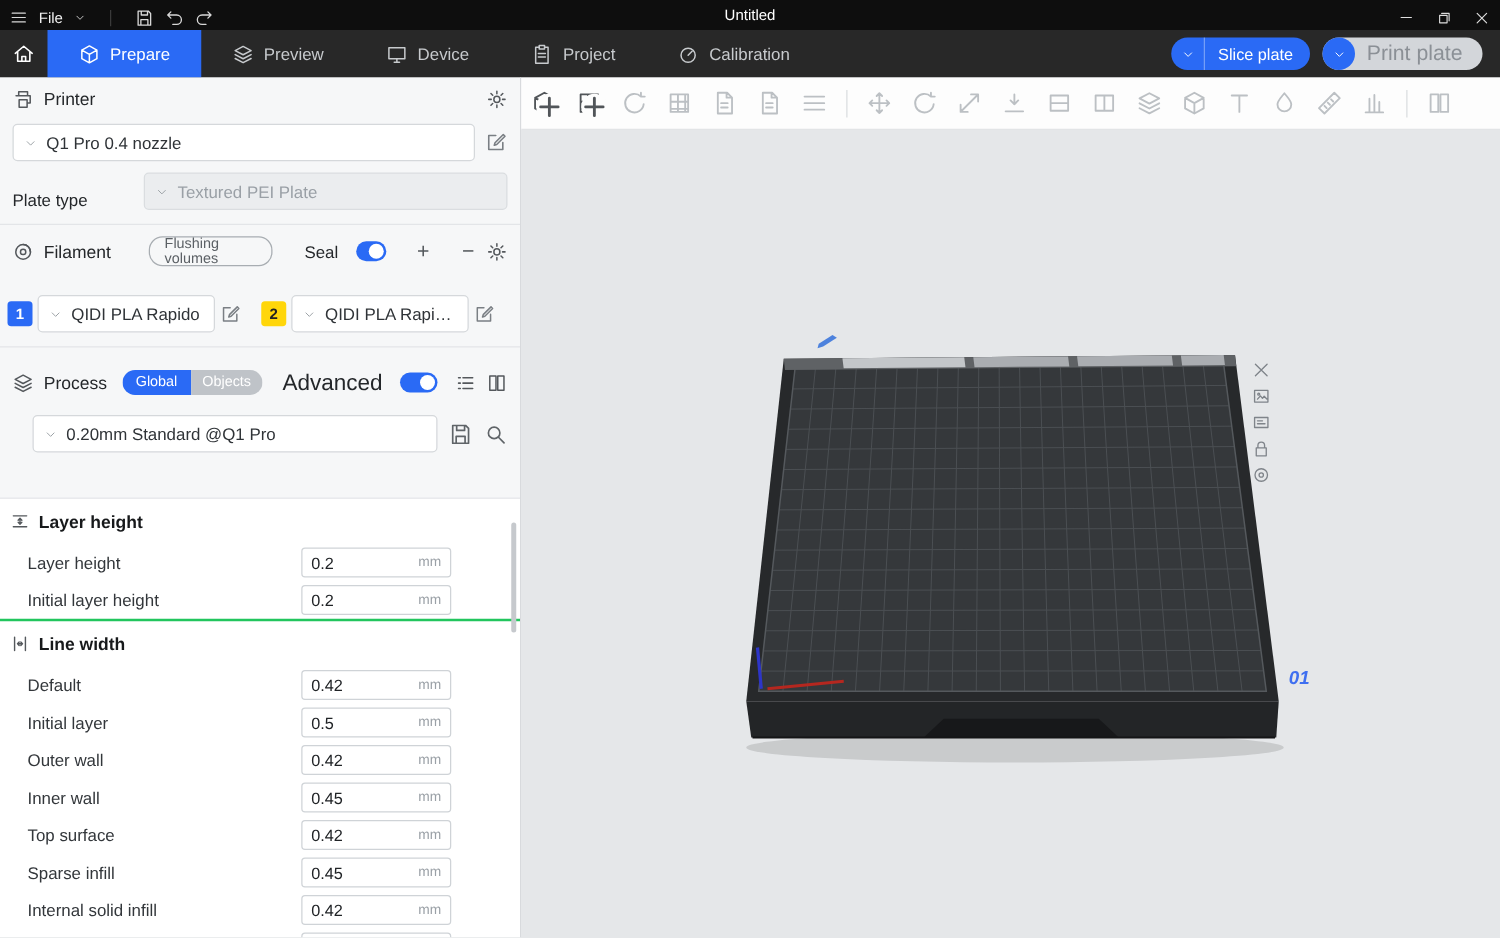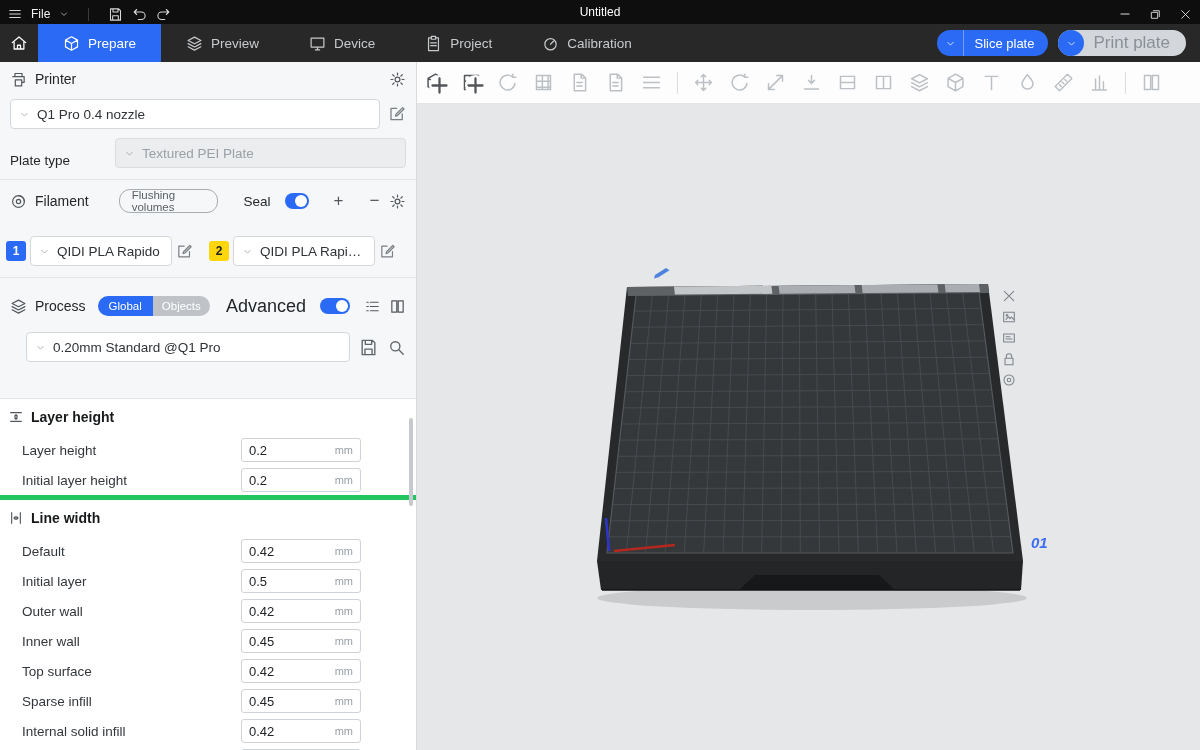--- a/index.html
+++ b/index.html
@@ -79,21 +79,21 @@
   .preset-row{display:flex;align-items:center;margin:8px 10px 0 26px;gap:9px}
   .preset-row .combo{background:#fff}
   .pr-ic{color:#5f6468}
   .param-tabs{display:flex;align-items:flex-end;justify-content:space-between;padding:0 14px;height:34px;
               margin-top:6px;font-size:14px;color:#3c4043}
   .ptab{padding-bottom:7px;border-bottom:3px solid transparent}
   .ptab.active{font-weight:700;color:#101214;border-bottom-color:#2a6af5}
   .param-body{position:absolute;left:0;right:0;top:336px;bottom:0;background:#fff;
               border-top:1px solid #e2e4e7;overflow:hidden}
   .pgroup{height:36px;display:flex;align-items:center;gap:7px;padding:0 8px;
-          font-size:14px;font-weight:700;color:#17191b;border-top:5px solid #22c55e}
+          font-size:14px;font-weight:700;color:#17191b;border-top:2px solid #22c55e}
   .param-body .pgroup:first-child{border-top:none}
   .pgroup svg.ic{width:16px;height:16px;color:#54585c}
   .prow{height:30px;display:flex;align-items:center;padding:0 55px 0 22px}
   .plabel{flex:1;font-size:13.5px;color:#33373b}
   .pinput{width:120px;height:24px;background:#fff;border:1px solid #cfd3d7;border-radius:3px;
           display:flex;align-items:center;padding:0 7px;box-sizing:border-box;flex:none}
   .pval{flex:1;font-size:13px;color:#202326}
   .punit{font-size:11px;color:#9aa0a6}
   .sb-scroll{position:absolute;right:3px;top:356px;width:4px;height:88px;background:#c6c9cd;border-radius:2px}
 

